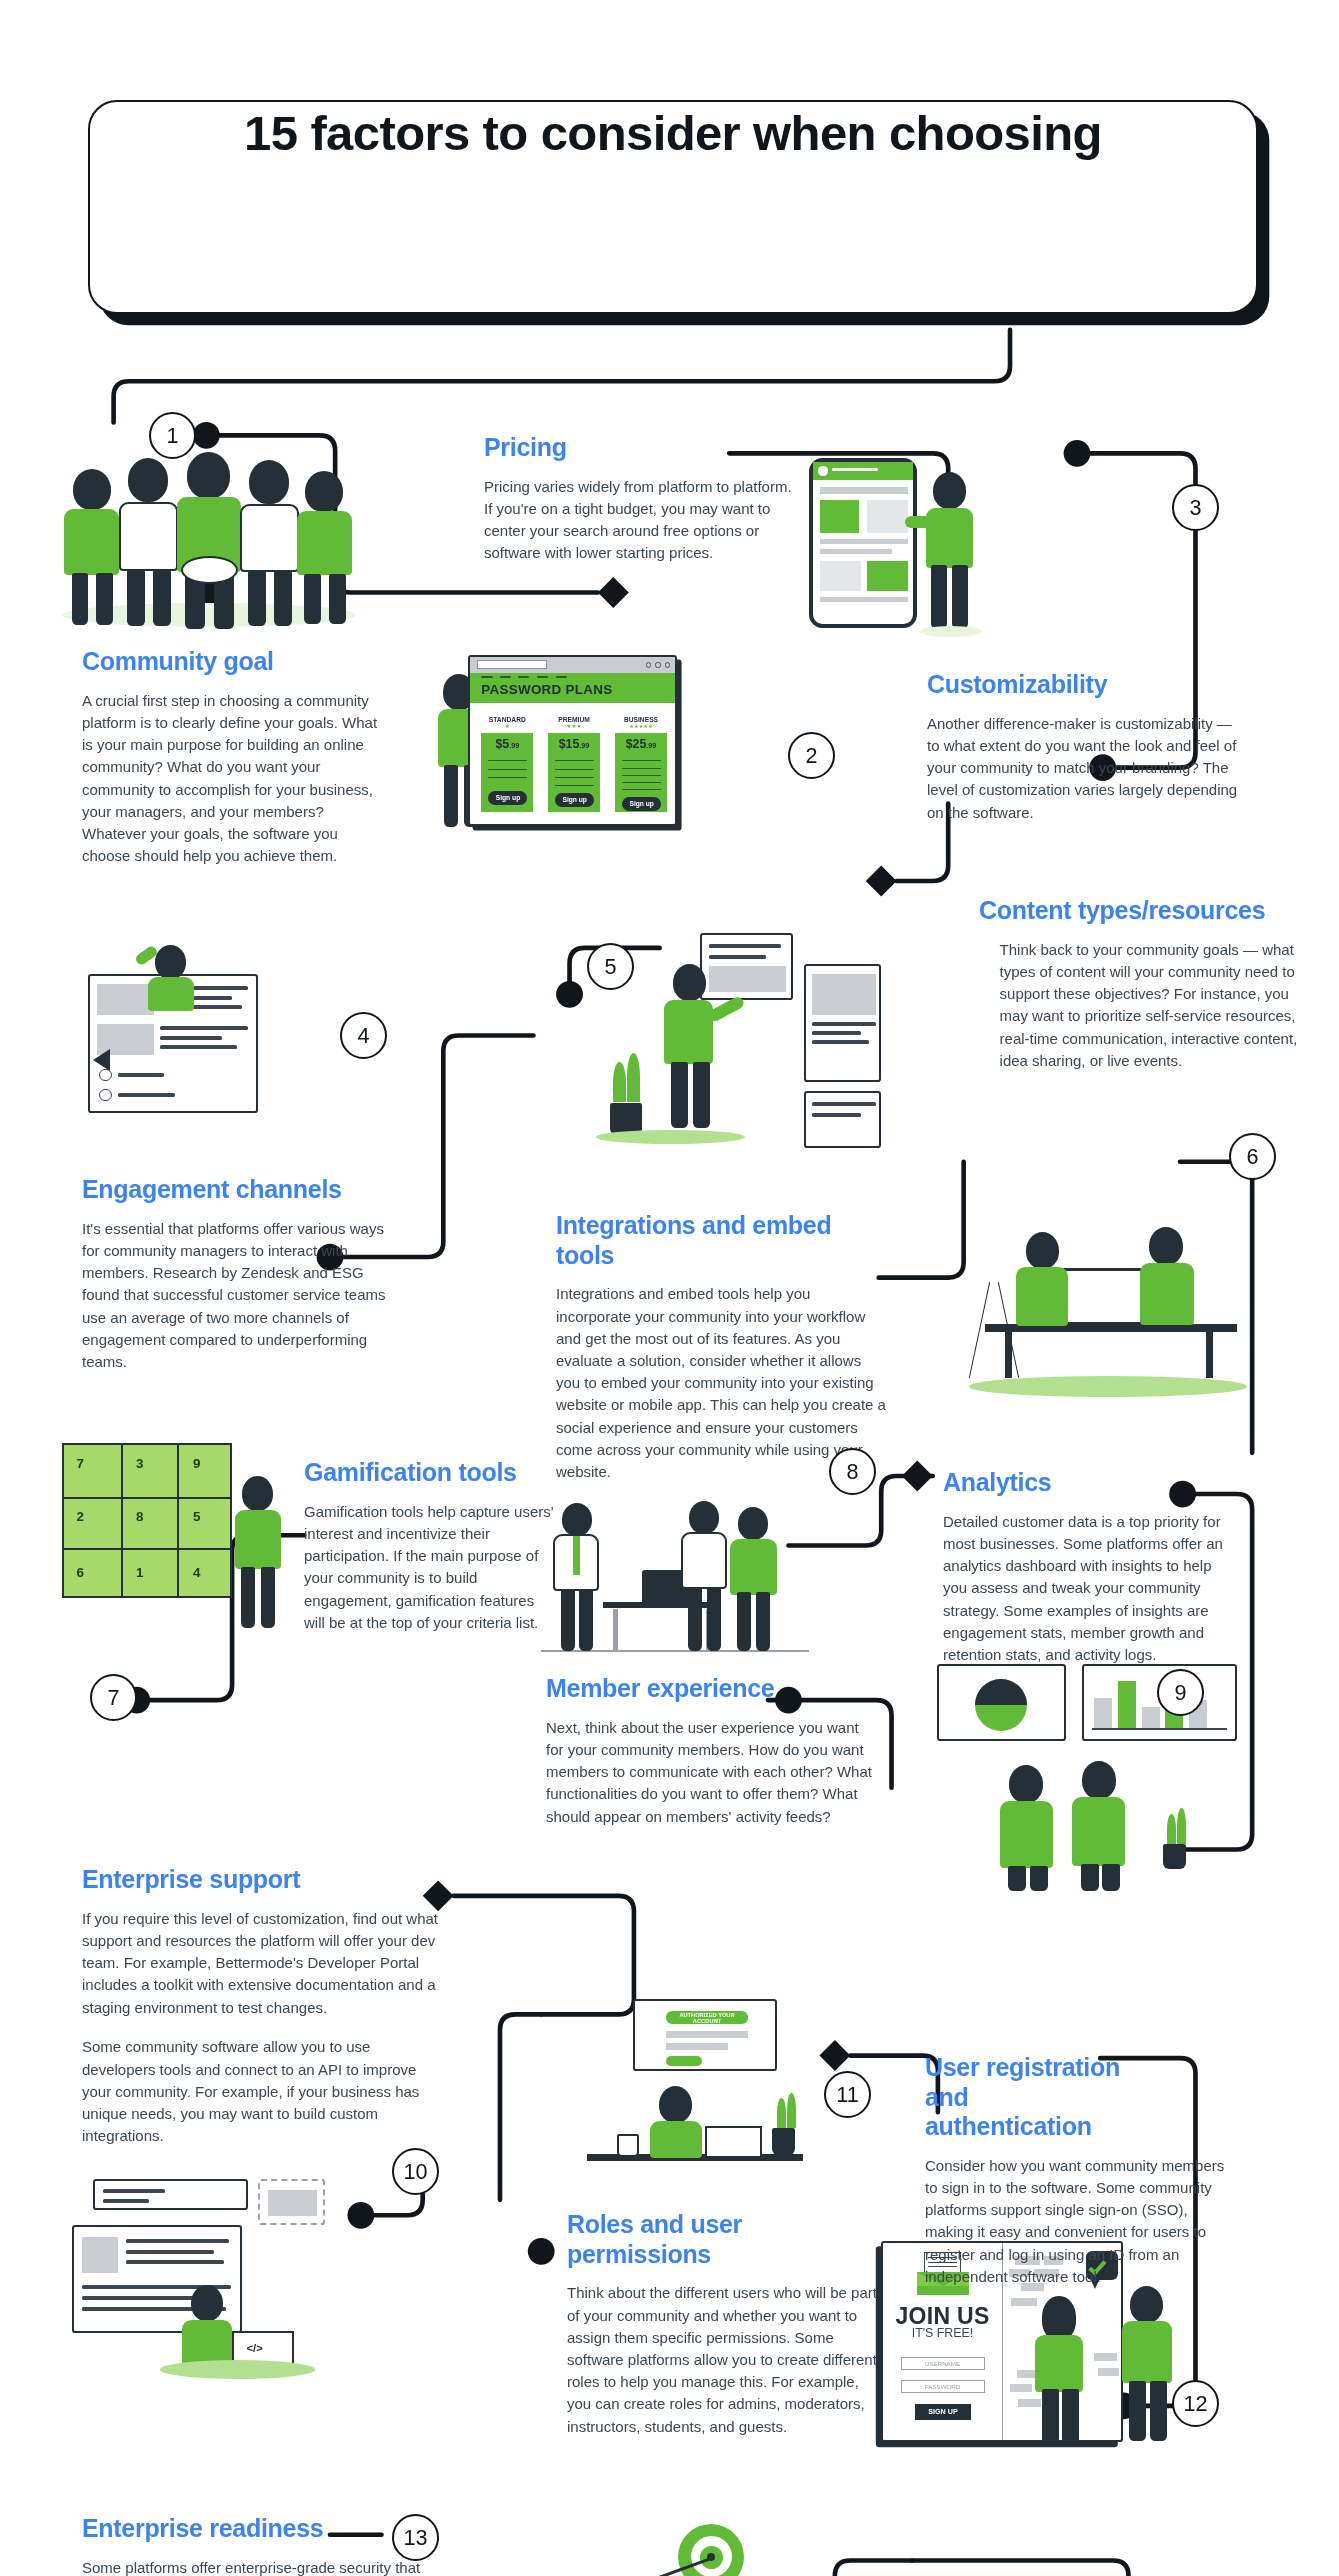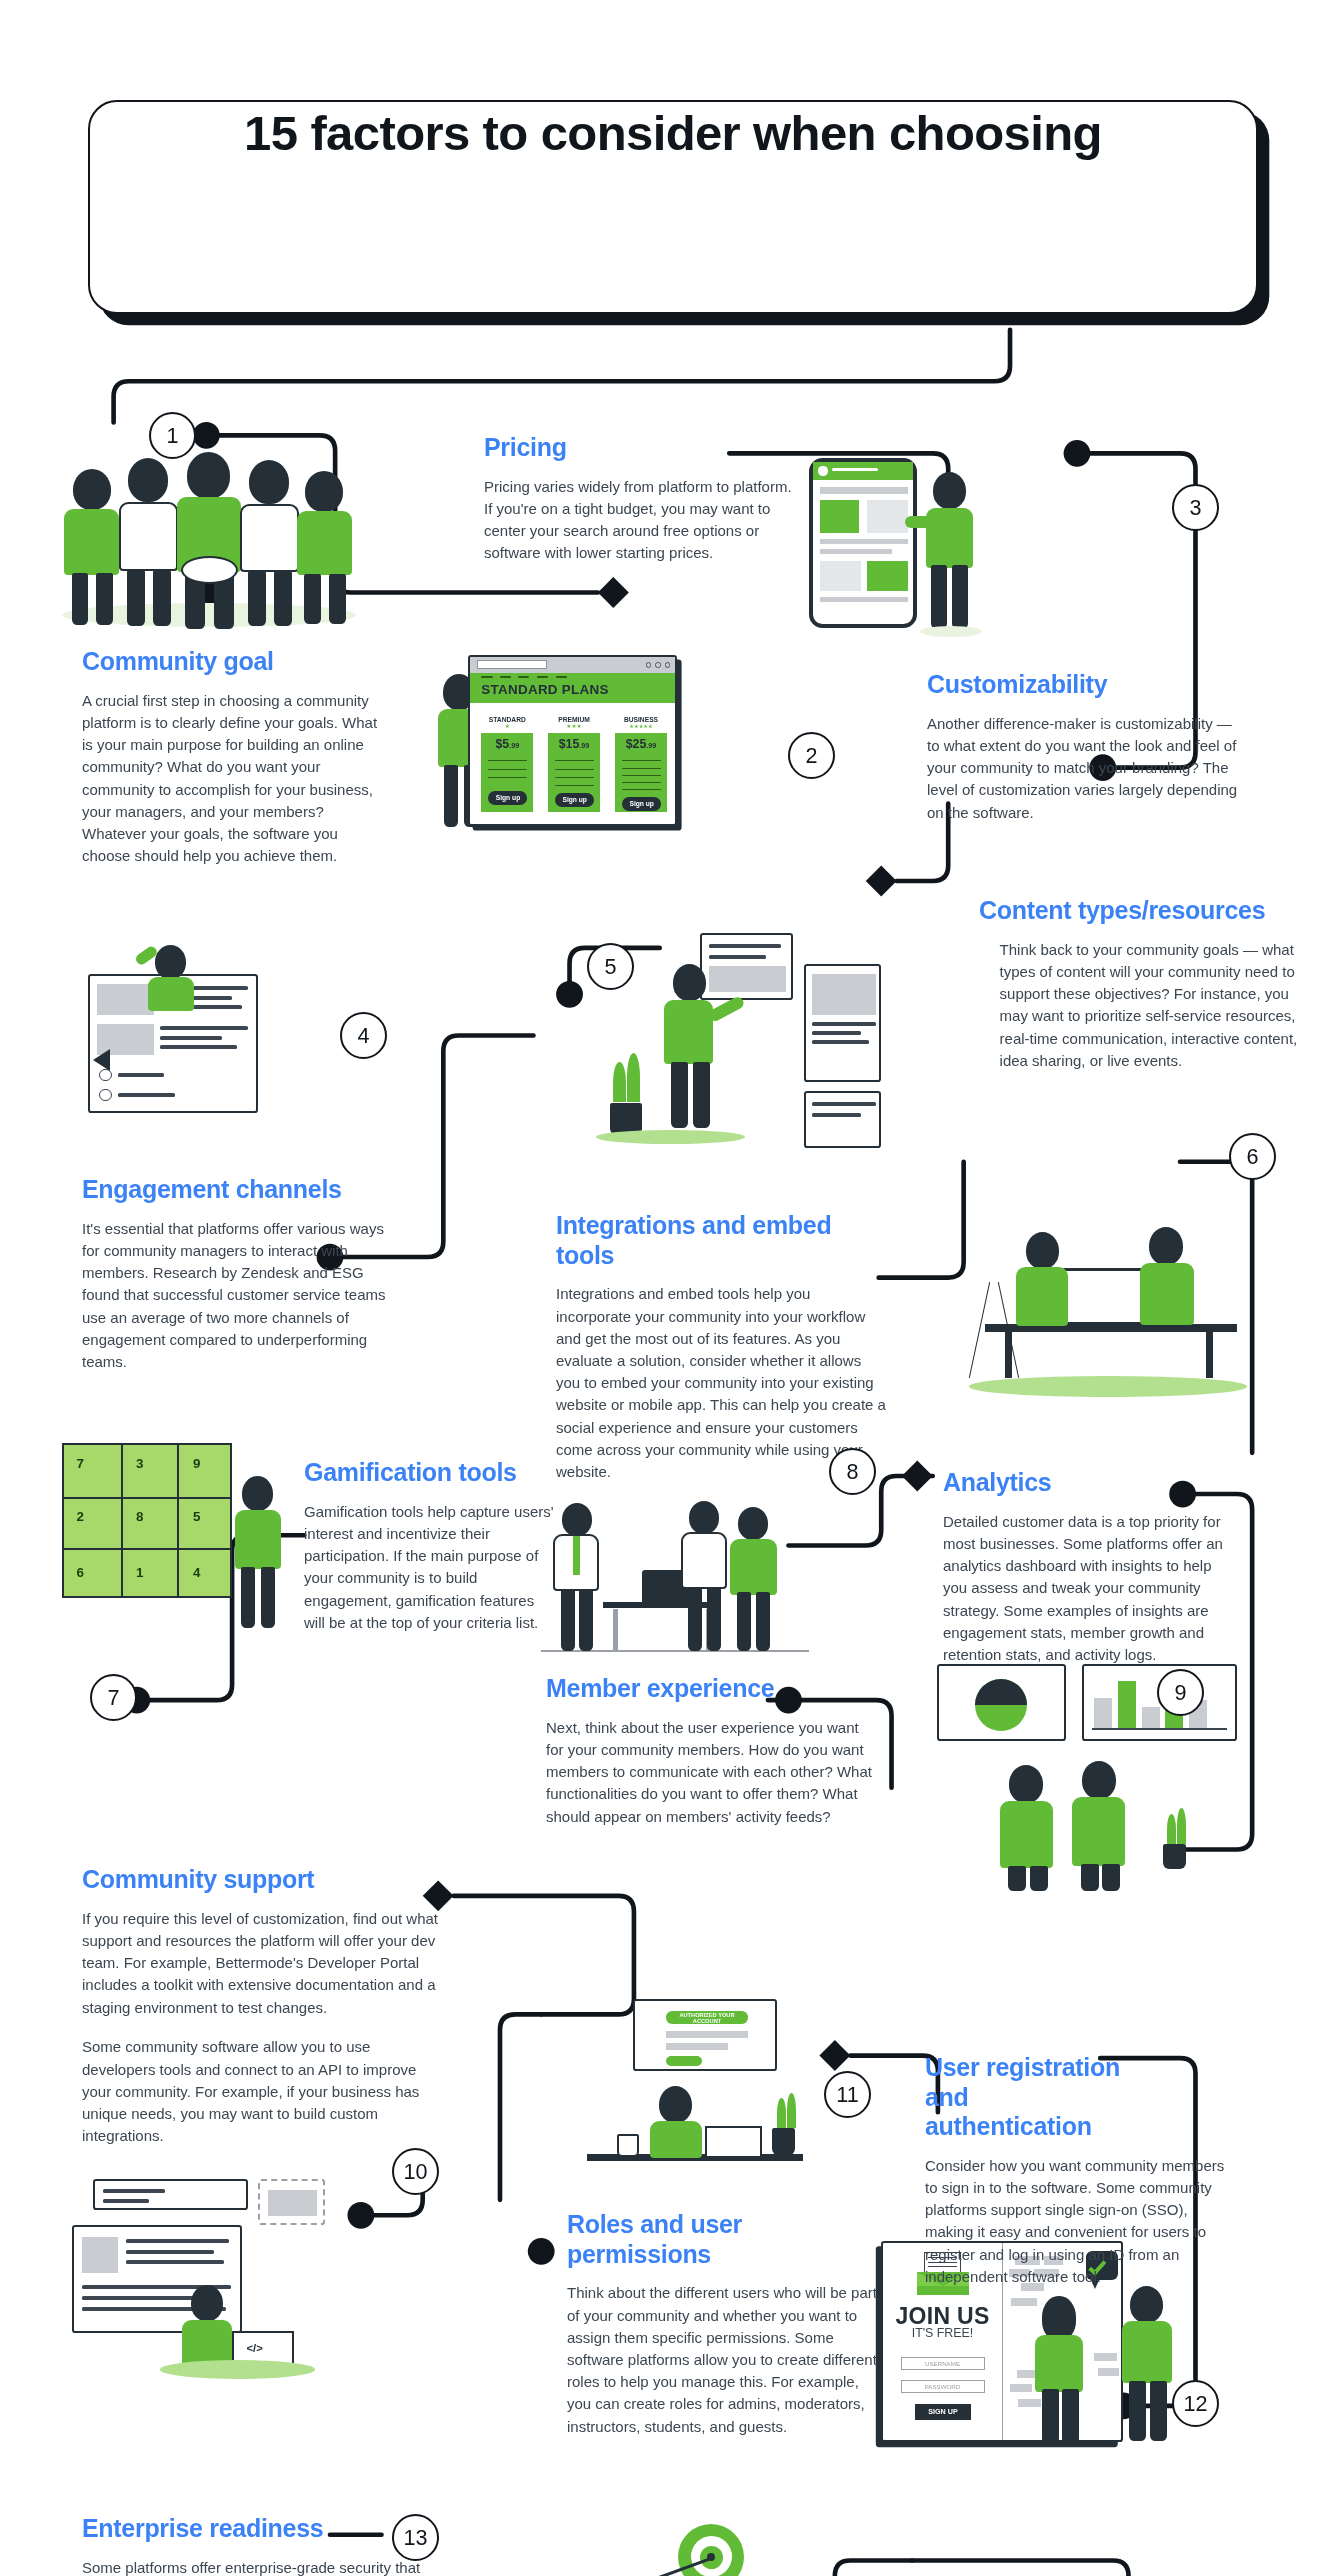--- a/index.html
+++ b/index.html
@@ -194,21 +194,21 @@
   <div class="leg" style="left:1px; top:121px; width:14.4px; height:62px;"></div>
   <div class="leg" style="left:20.6px; top:121px; width:14.4px; height:62px;"></div>
 
   <div class="mock" style="left:25px; top:11.3px; width:209px; height:171px; box-shadow:4.6px 4.6px 0 0 #242f38;">
     <div class="mock-bar"></div>
     <div style="position:absolute; left:7.2px; top:3.1px; width:70px; height:8.8px; background:#fff; border:1px solid #8e949a;"></div>
     <div class="blob" style="right:24px; top:5.2px; width:5.2px; height:5.2px; border:1px solid #555;"></div>
     <div class="blob" style="right:14.4px; top:5.2px; width:5.2px; height:5.2px; border:1px solid #555;"></div>
     <div class="blob" style="right:5.2px; top:5.2px; width:5.2px; height:5.2px; border:1px solid #555;"></div>
     <div class="g" style="position:absolute; left:0; top:15.5px; width:100%; height:30px;"></div>
-    <div class="tag" style="left:11.3px; top:25px; font-size:13.4px; letter-spacing:0.3px;">STANDARD PLANS</div>
+    <div class="tag" style="left:11.3px; top:25px; font-size:13.4px; letter-spacing:0.3px;">PASSWORD PLANS</div>
     <div class="line" style="left:11.3px; top:18.5px; width:11.3px; height:2.1px; background:#2c5f16;"></div>
     <div class="line" style="left:30px; top:18.5px; width:11.3px; height:2.1px; background:#2c5f16;"></div>
     <div class="line" style="left:48px; top:18.5px; width:11.3px; height:2.1px; background:#2c5f16;"></div>
     <div class="line" style="left:67px; top:18.5px; width:11.3px; height:2.1px; background:#2c5f16;"></div>
     <div class="line" style="left:86px; top:18.5px; width:11.3px; height:2.1px; background:#2c5f16;"></div>
 
     <div style="position:absolute; left:10.3px; top:53px; width:54px; height:103px; background:#62bb36; border:1px solid #fff;">
       <div style="position:absolute; left:0; top:0; width:100%; height:21.6px; background:#fff; display:flex; flex-direction:column; align-items:center; justify-content:center;">
         <span style="font-size:6.7px; font-weight:700; color:#242f38;">STANDARD</span>
         <span style="font-size:5.7px; color:#62bb36;">★</span>
@@ -635,21 +635,21 @@
   <div class="blk-title">Analytics</div>
   <div class="blk-body">
     <p>Detailed customer data is a top priority for most businesses. Some platforms offer an analytics dashboard with insights to help you assess and tweak your community strategy. Some examples of insights are engagement stats, member growth and retention stats, and activity logs.</p>
   </div>
 </div>
 
 <div class="badge" style="left:392px; top:2148px;">
   <span>10</span>
 </div>
 <div class="block" style="left:82px; top:1865px; width:361px;">
-  <div class="blk-title">Community support</div>
+  <div class="blk-title">Enterprise support</div>
   <div class="blk-body">
     <p>If you require this level of customization, find out what support and resources the platform will offer your dev team. For example, Bettermode's Developer Portal includes a toolkit with extensive documentation and a staging environment to test changes.</p>
     <p>Some community software allow you to use developers tools and connect to an API to improve your community. For example, if your business has unique needs, you may want to build custom integrations.</p>
   </div>
 </div>
 
 <div class="badge" style="left:824px; top:2071px;">
   <span>11</span>
 </div>
 <div class="block" style="left:567px; top:2210px; width:319px;">

